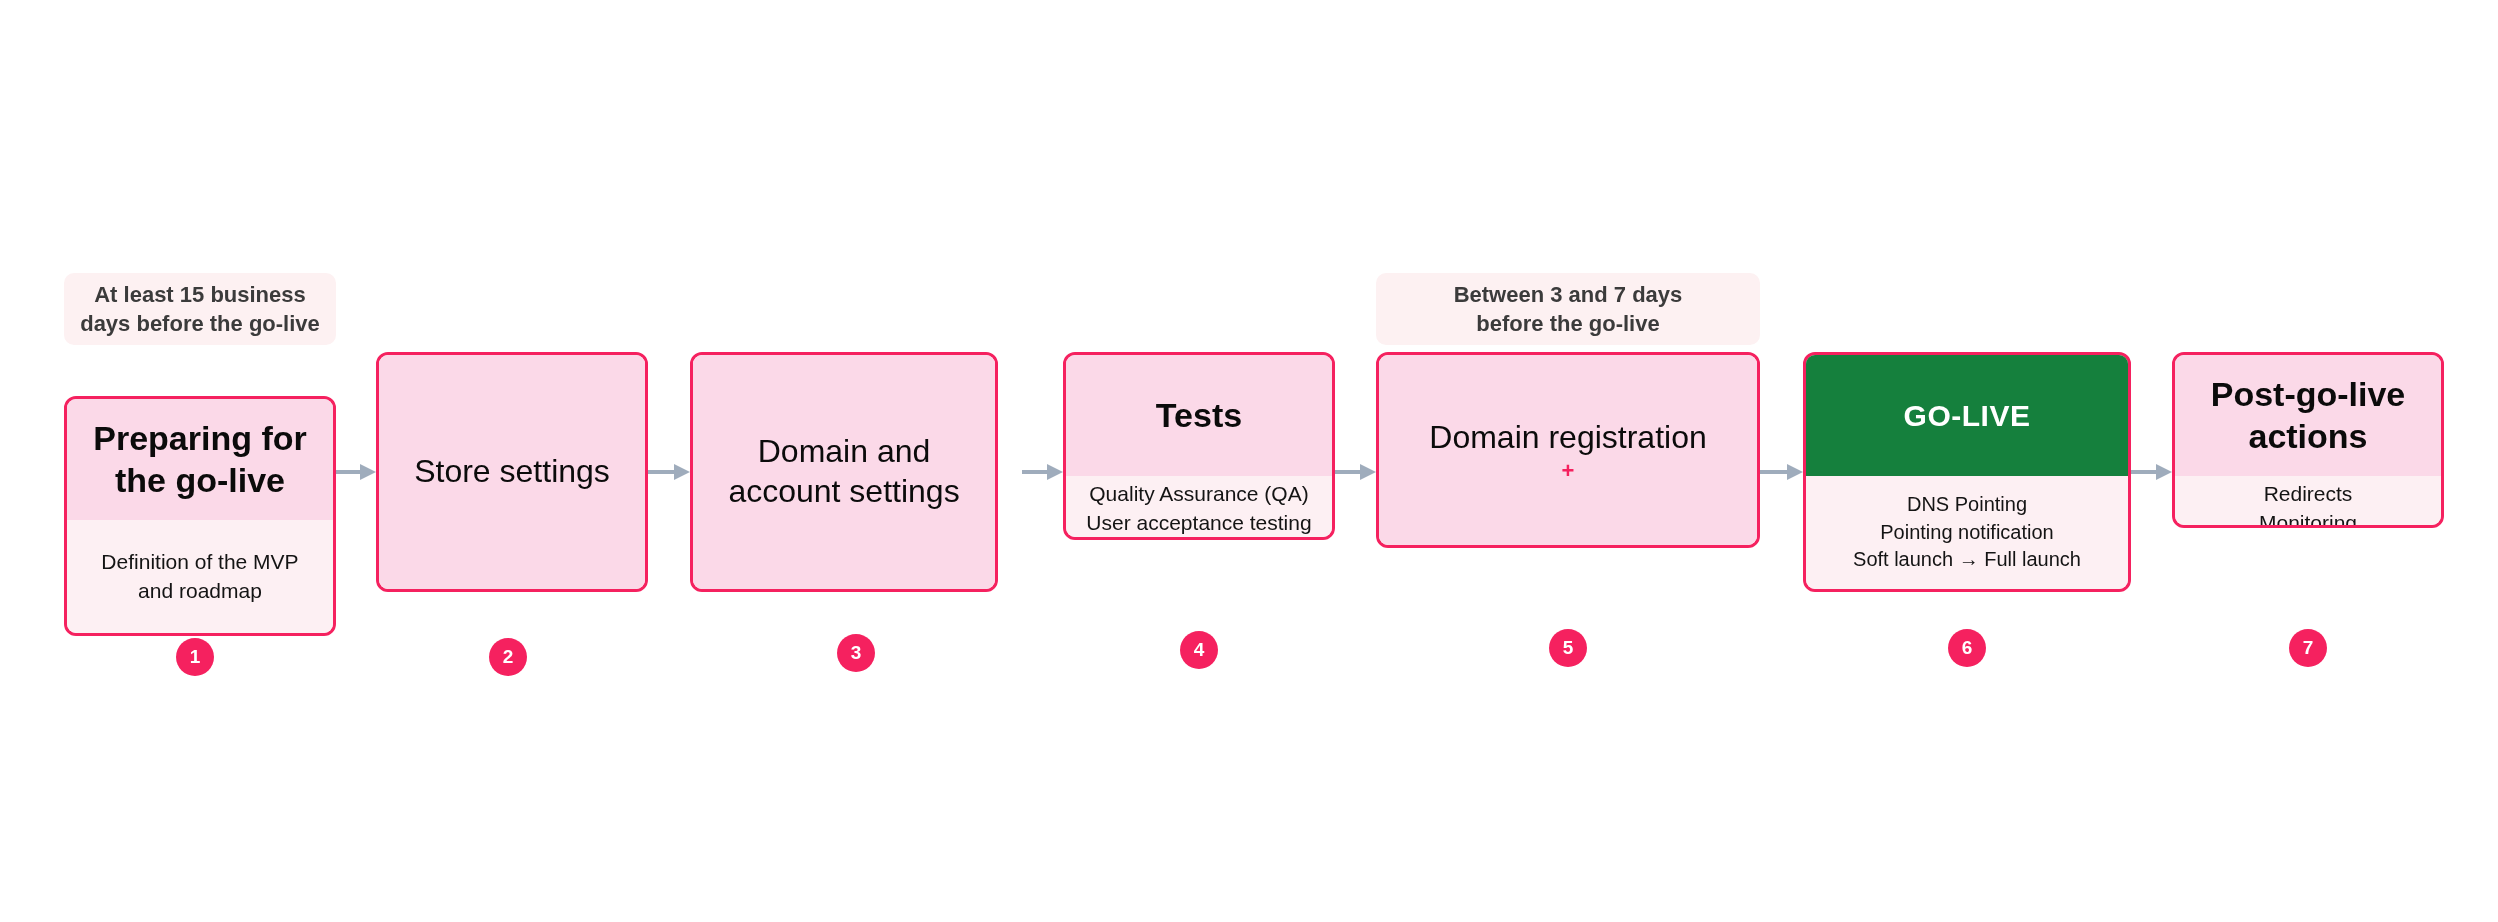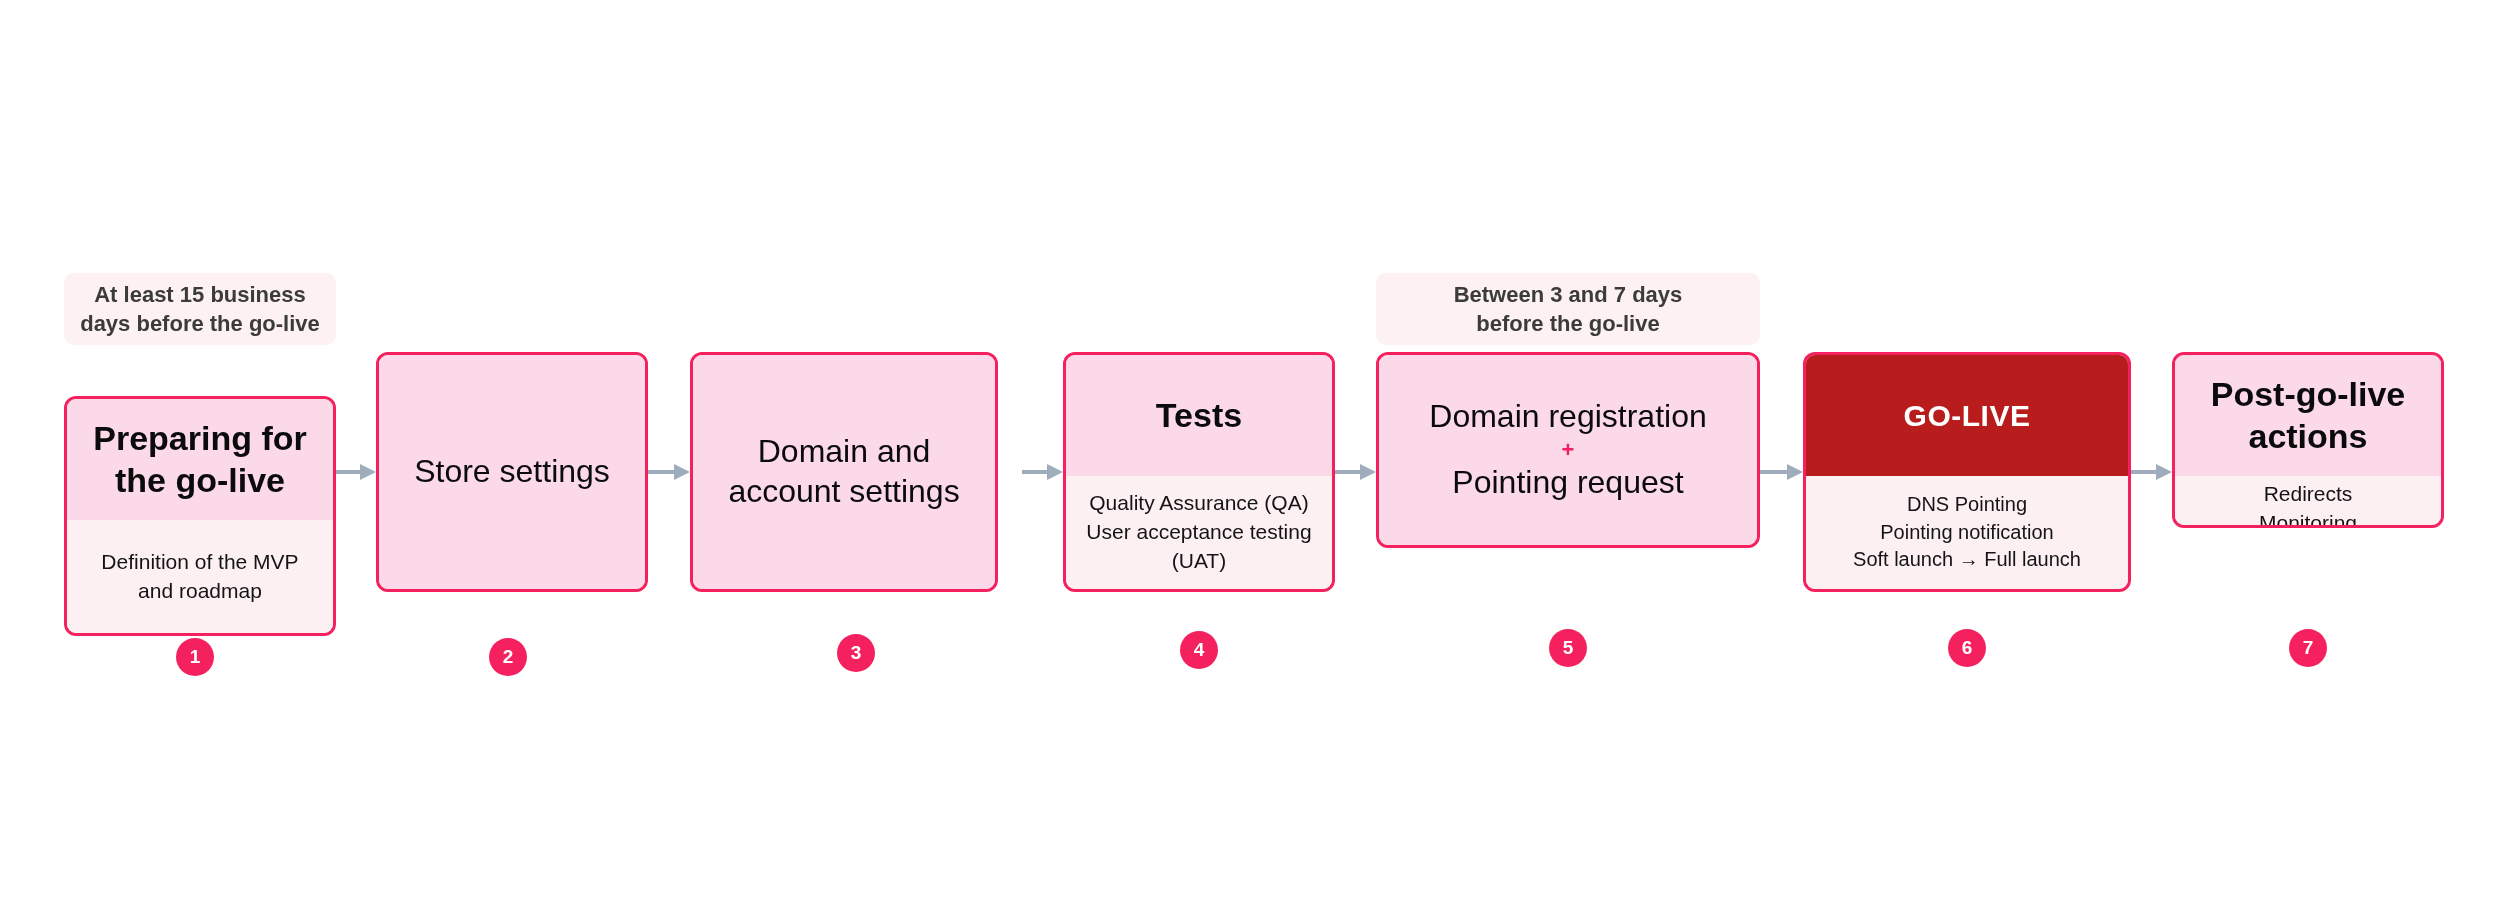--- a/index.html
+++ b/index.html
@@ -87,21 +87,21 @@
   .step-box.split .step-head  { height: 121px; flex: 0 0 121px; }
   .step-box.split .step-body  { flex: 1 1 auto; }
 
   
   .title-lg   { font-size: 34px; font-weight: bold; line-height: 1.22; }
   .title-md   { font-size: 32px; font-weight: normal; line-height: 1.24; }
   .title-plus { font-size: 32px; font-weight: normal; line-height: 1.3; }
 
   
   .step-box.golive .step-head {
-    background: #b91c1c;
+    background: #15803d;
     color: #FFFFFF;
     font-size: 30px;
     font-weight: bold;
     letter-spacing: 0.5px;
   }
 
   .plus-sign {
     color: #F5215F;
     font-weight: bold;
     font-size: 22px;
@@ -152,32 +152,31 @@
 
   <div class="step-box solid" style="left:376px; top:341px; width:272px; height:240px;">
     <div class="step-head title-md">Store settings</div>
   </div>
 
   <div class="step-box solid" style="left:690px; top:341px; width:308px; height:240px;">
     <div class="step-head title-md">Domain and
 account settings</div>
   </div>
 
-  <div class="step-box split" style="left:1063px; top:341px; width:272px; height:240px;">
+  <div class="step-box split" style="left:1063px; top:341px; width:272px; height:188px;">
     <div class="step-head title-lg">Tests</div>
     <div class="step-body">Quality Assurance (QA)
 User acceptance testing
 (UAT)</div>
   </div>
 
   <div class="step-box solid" style="left:1376px; top:341px; width:384px; height:196px;">
     <div class="step-head title-plus" style="flex-direction:column;">
       <span>Domain registration</span>
       <span class="plus-sign">+</span>
-      <span>Pointing request</span>
     </div>
   </div>
 
   <div class="step-box split golive" style="left:1803px; top:341px; width:328px; height:240px;">
     <div class="step-head">GO-LIVE</div>
     <div class="step-body" style="font-size:20px;">DNS Pointing
 Pointing notification
 Soft launch → Full launch</div>
   </div>
 

